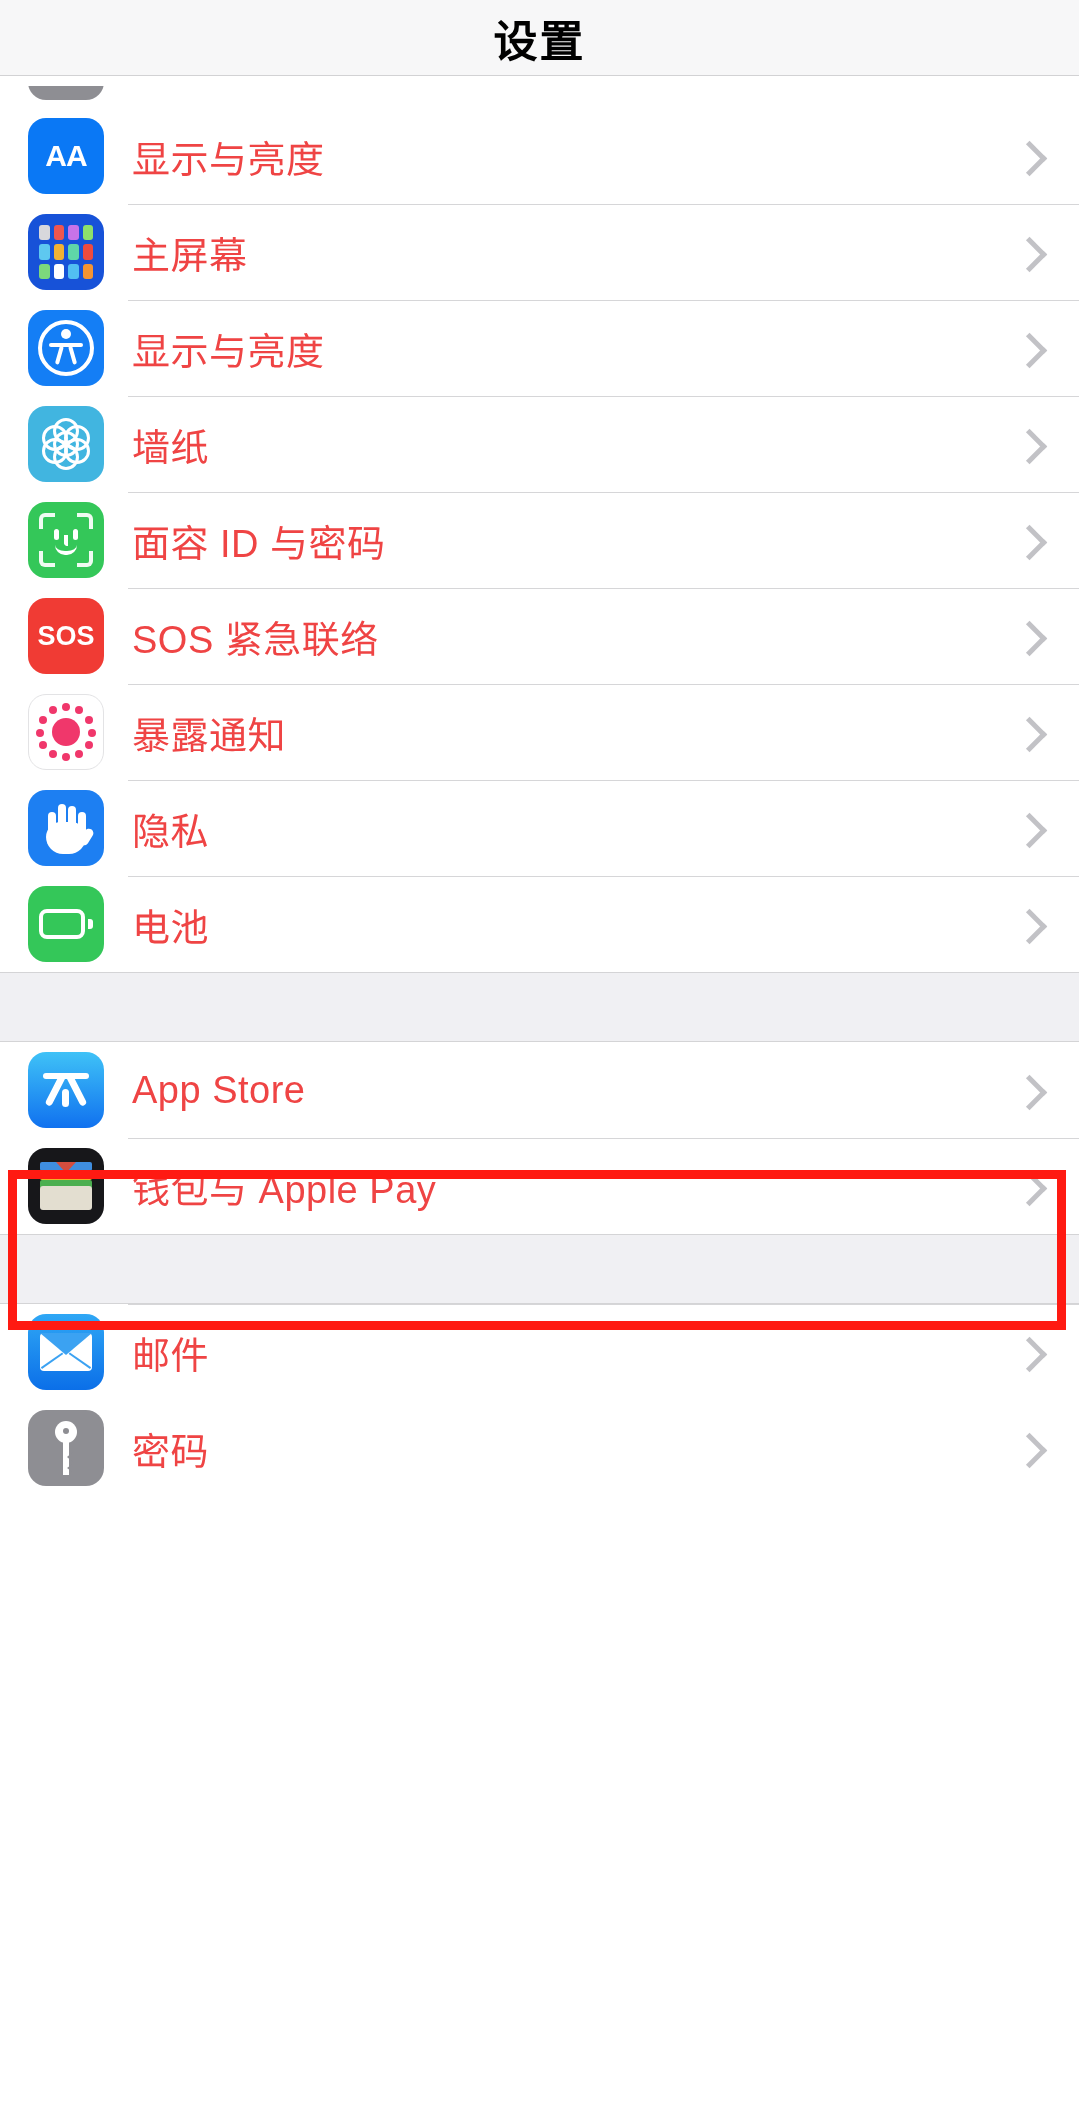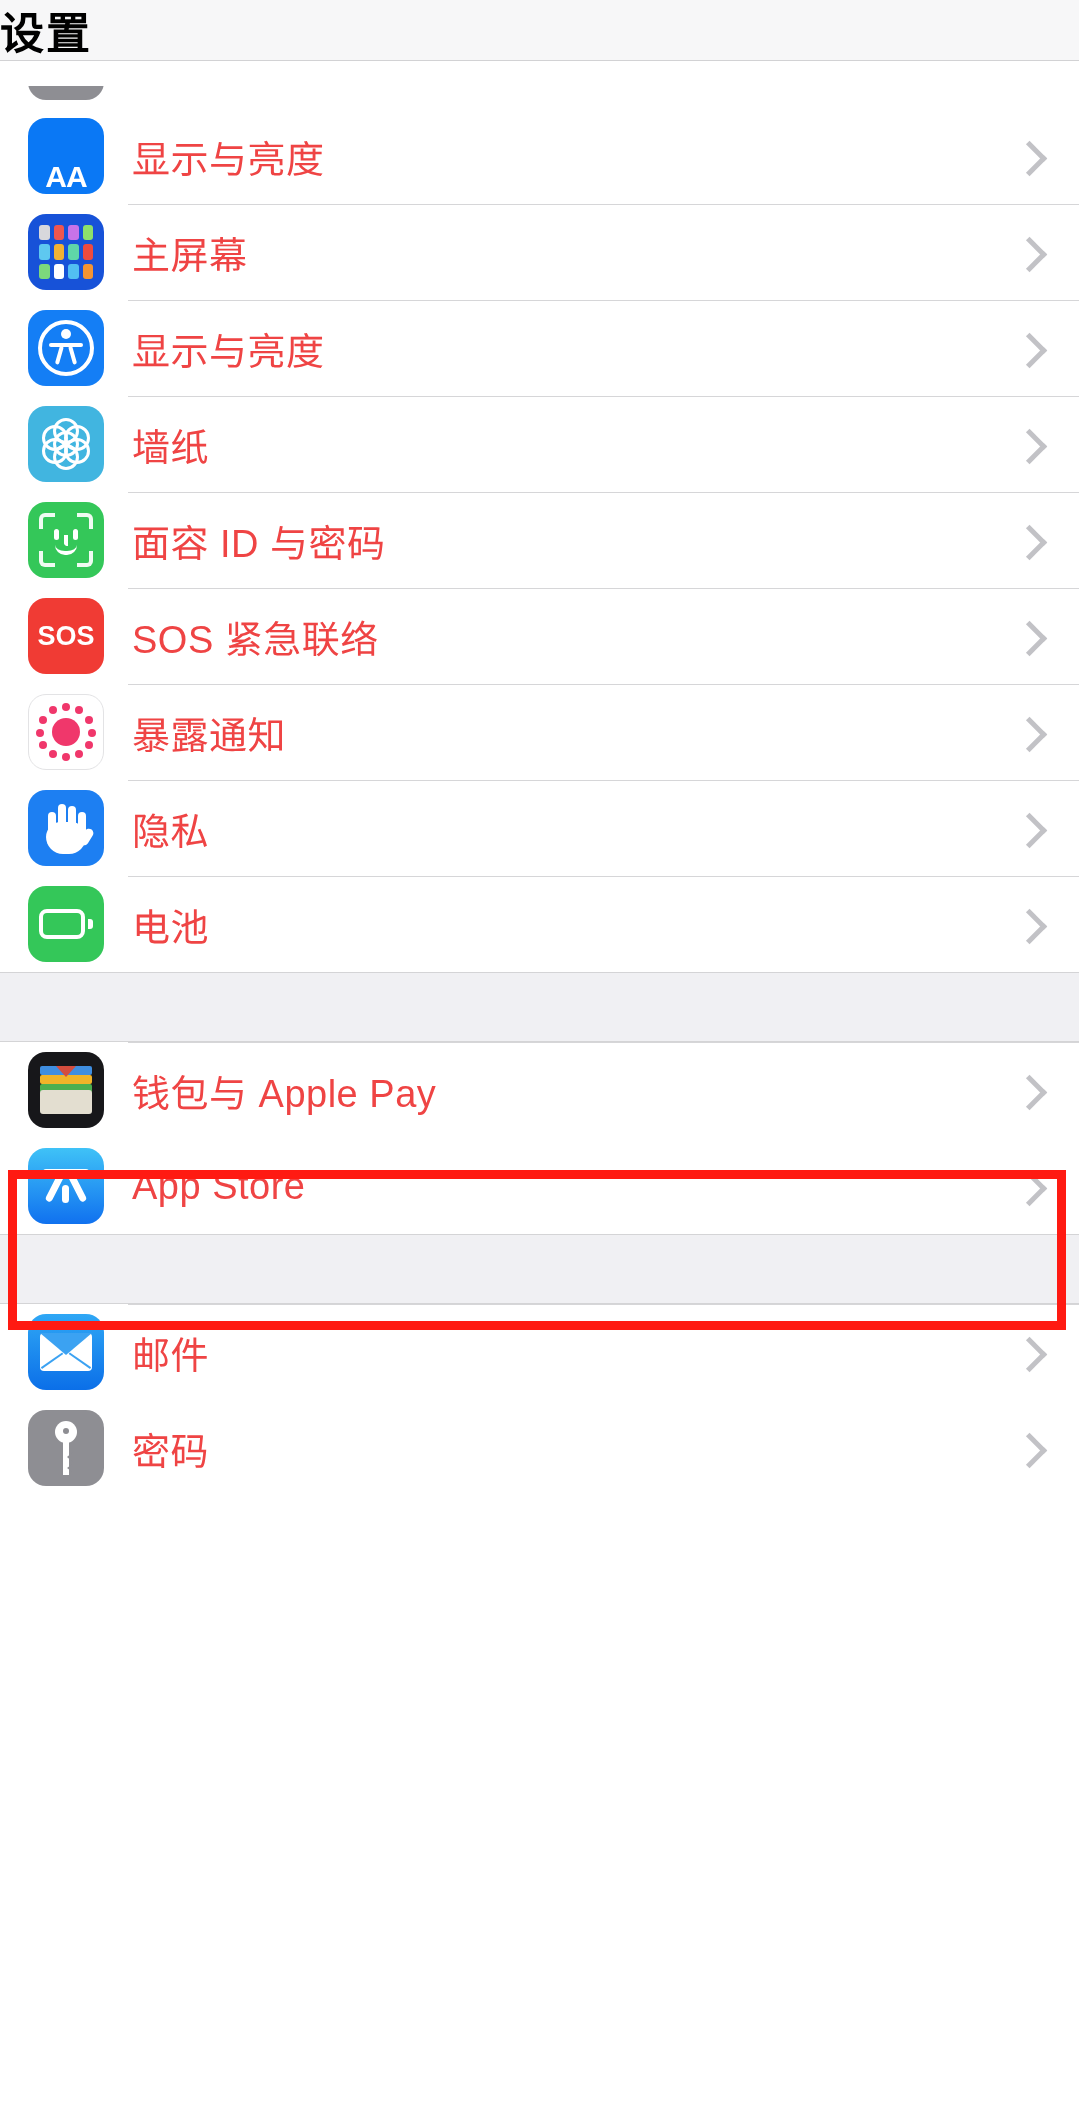--- a/index.html
+++ b/index.html
@@ -19,26 +19,26 @@
     height: 2121px;
     background: #ffffff;
     overflow: hidden;
   }
 
   
   .navbar {
     position: absolute;
     top: 0; left: 0;
     width: 1079px;
-    height: 61px;
+    height: 76px;
     background: #f7f7f8;
     border-bottom: 1px solid #d2d2d4;
     display: flex;
     align-items: center;
-    justify-content: flex-start;
+    justify-content: center;
     z-index: 30;
   }
   .navbar-title {
     font-size: 44px;
     font-weight: 700;
     color: #000;
     letter-spacing: 2px;
   }
 
   
@@ -122,21 +122,21 @@
   .chev::before {
     content: "";
     display: block;
     width: 20px; height: 20px;
     border-top: 5px solid #c2c2c6;
     border-right: 5px solid #c2c2c6;
     transform: rotate(45deg);
   }
 
   
-  .ic-aa       { background: #0a78f5; color: #fff; font-size: 30px; font-weight: 600; letter-spacing: -1px; align-items: flex-end; }
+  .ic-aa       { background: #0a78f5; color: #fff; font-size: 30px; font-weight: 600; letter-spacing: -1px; }
   .ic-home     { background: #1752d8; }
   .ic-access   { background: #147ef5; }
   .ic-wall     { background: #41b5e0; }
   .ic-siri     { background: radial-gradient(circle at 50% 50%, #ff4fb0 0%, #8d3bd6 38%, #1b1033 75%, #0b0718 100%); }
   .ic-faceid   { background: #34c759; }
   .ic-sos      { background: #f03b34; color: #fff; font-size: 27px; font-weight: 800; letter-spacing: 0px; }
   .ic-expo     { background: #ffffff; border: 1px solid #e3e3e5; }
   .ic-battery  { background: #34c759; }
   .ic-privacy  { background: #1d7ff2; }
   .ic-appstore { background: linear-gradient(180deg, #3fc2f7 0%, #1071ef 100%); }
@@ -515,49 +515,49 @@
         <div class="label">电池</div>
         <div class="chev"></div>
       </div>
 
     </div>
 
     <div class="gap gap-tall"></div>
 
     <div class="section">
 
+      <div class="row first">
+
+        <div class="icon ic-appstore">
+          <span class="asA">
+            <i class="l1"></i>
+              <i class="l2"></i>
+              <i class="l3"></i>
+              <i class="bar"></i>
+          </span>
+        </div>
+        <div class="label">App Store</div>
+        <div class="chev"></div>
+      </div>
+
       <div class="row">
         <div class="sep"></div>
         <div class="icon ic-wallet">
           <span class="wallet">
             <i class="c w1"></i>
               <i class="c w2"></i>
               <i class="c w3"></i>
             <i class="pocket"></i>
               <i class="notch"></i>
           </span>
         </div>
         <div class="label">钱包与 Apple Pay</div>
         <div class="chev"></div>
       </div>
 
-      <div class="row first">
-
-        <div class="icon ic-appstore">
-          <span class="asA">
-            <i class="l1"></i>
-              <i class="l2"></i>
-              <i class="l3"></i>
-              <i class="bar"></i>
-          </span>
-        </div>
-        <div class="label">App Store</div>
-        <div class="chev"></div>
-      </div>
-
     </div>
 
     <div class="gap gap-tall"></div>
 
     <div class="section">
 
       <div class="row">
         <div class="sep"></div>
         <div class="icon ic-mail">
           <span class="env">

